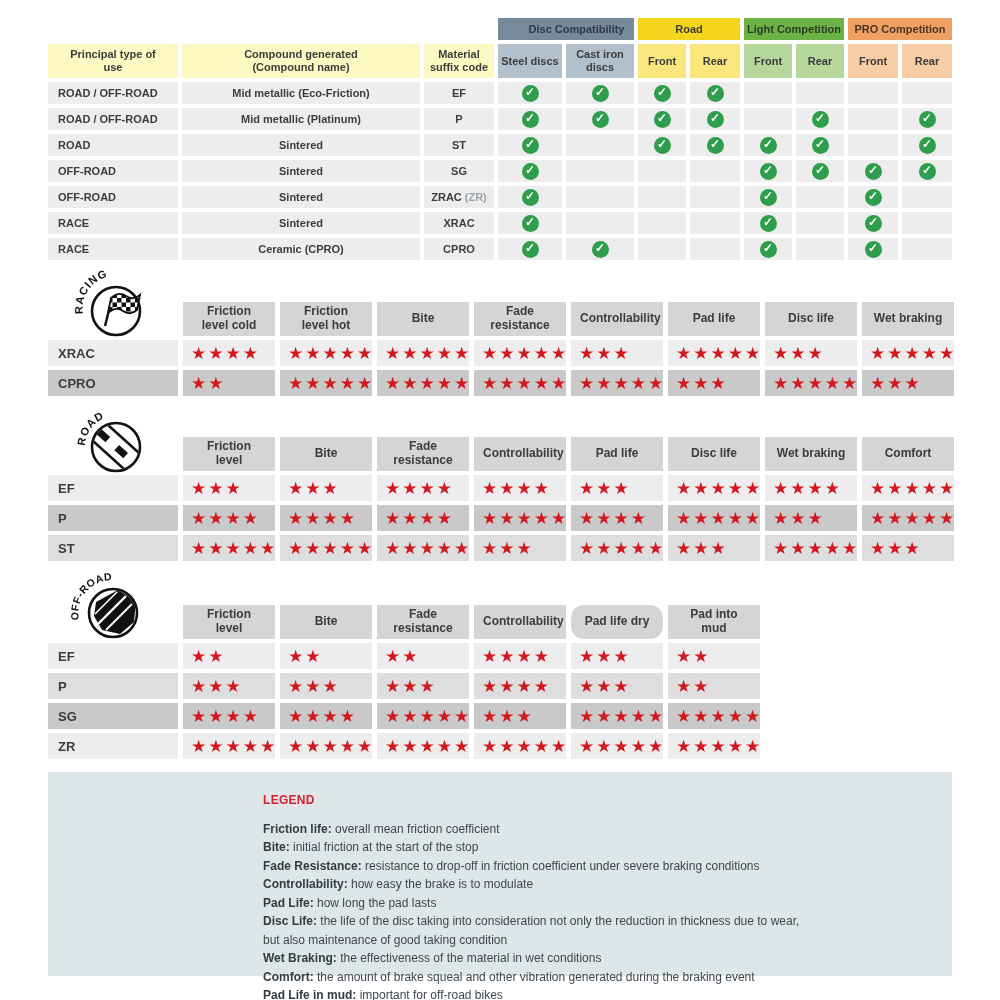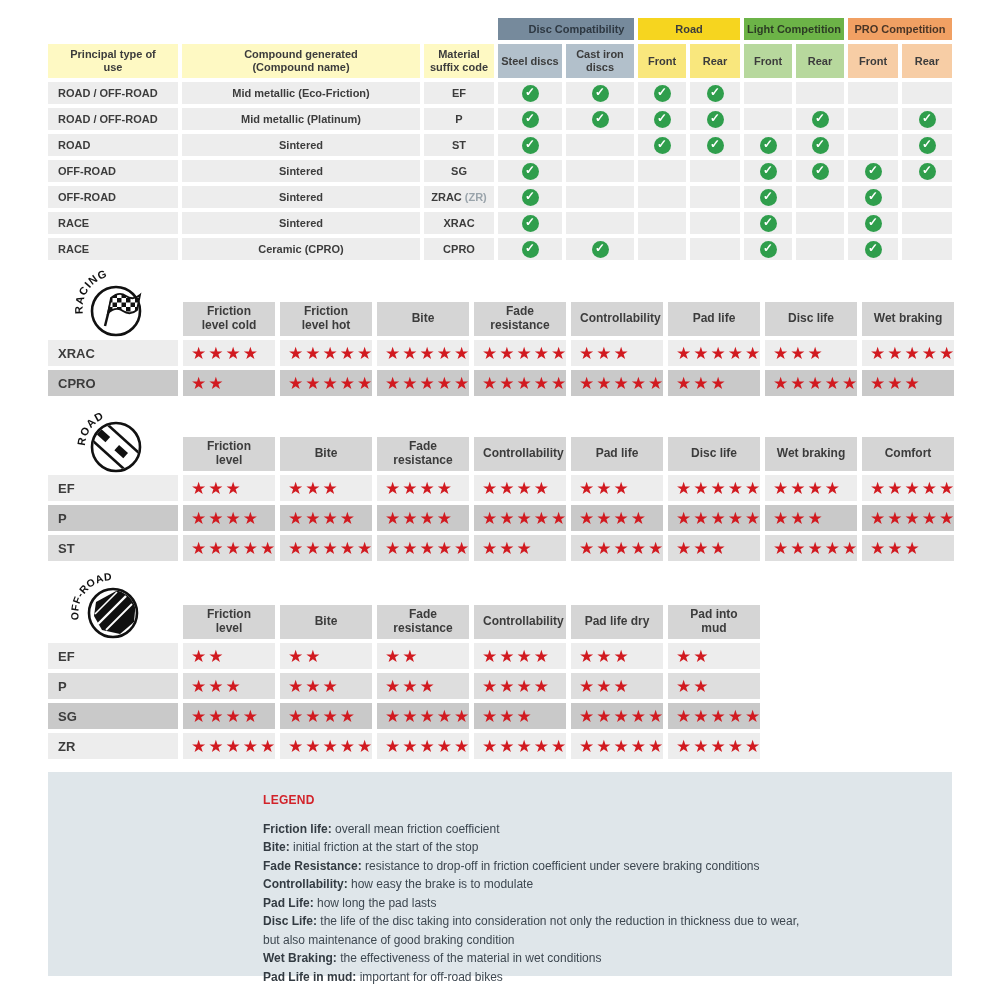--- a/index.html
+++ b/index.html
@@ -468,21 +468,21 @@
       </div>
       <div class="rt-head" style="grid-area: 1 / 3;">
         <span class="hwrap">Bite</span>
       </div>
       <div class="rt-head" style="grid-area: 1 / 4;">
         <span class="hwrap">Fade resistance</span>
       </div>
       <div class="rt-head" style="grid-area: 1 / 5;">
         <span class="hwrap">Controllability</span>
       </div>
-      <div class="rt-head" style="grid-area: 1 / 6;">
+      <div class="rt-head" style="grid-area: 1 / 6; border-radius: 13px;">
         <span class="hwrap">Pad life dry</span>
       </div>
       <div class="rt-head" style="grid-area: 1 / 7;">
         <span class="hwrap">Pad into mud</span>
       </div>
       <div class="rt-label shade-light" style="grid-area: 2 / 1;">EF</div>
       <div class="rt-stars shade-light" style="grid-area: 2 / 2;">
         <span>★★</span>
       </div>
       <div class="rt-stars shade-light" style="grid-area: 2 / 3;">
@@ -562,20 +562,21 @@
   <div class="legend">
     <div class="legend-inner">
       <div class="legend-title">LEGEND</div>
       <div>
           <div class="leg-line"><span class="leg-term">Friction life:</span> overall mean friction coefficient</div>
           <div class="leg-line"><span class="leg-term">Bite:</span> initial friction at the start of the stop</div>
           <div class="leg-line"><span class="leg-term">Fade Resistance:</span> resistance to drop-off in friction coefficient under severe braking conditions</div>
           <div class="leg-line"><span class="leg-term">Controllability:</span> how easy the brake is to modulate</div>
           <div class="leg-line"><span class="leg-term">Pad Life:</span> how long the pad lasts</div>
           <div class="leg-line"><span class="leg-term">Disc Life:</span> the life of the disc taking into consideration not only the reduction in thickness due to wear,</div>
-          <div class="leg-line">but also maintenance of good braking condition</div>
+          <div class="leg-line">but also maintenance of good taking condition</div>
           <div class="leg-line"><span class="leg-term">Wet Braking:</span> the effectiveness of the material in wet conditions</div>
+          <div class="leg-line"><span class="leg-term">Comfort:</span> the amount of brake squeal and other vibration generated during the braking event</div>
           <div class="leg-line"><span class="leg-term">Pad Life in mud:</span> important for off-road bikes</div>
         </div>
     </div>
   </div>
 
 </div>
 
 </body></html>

